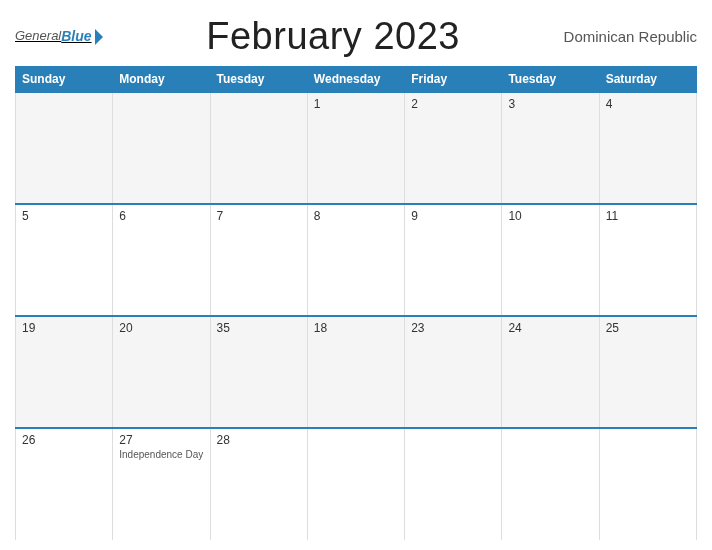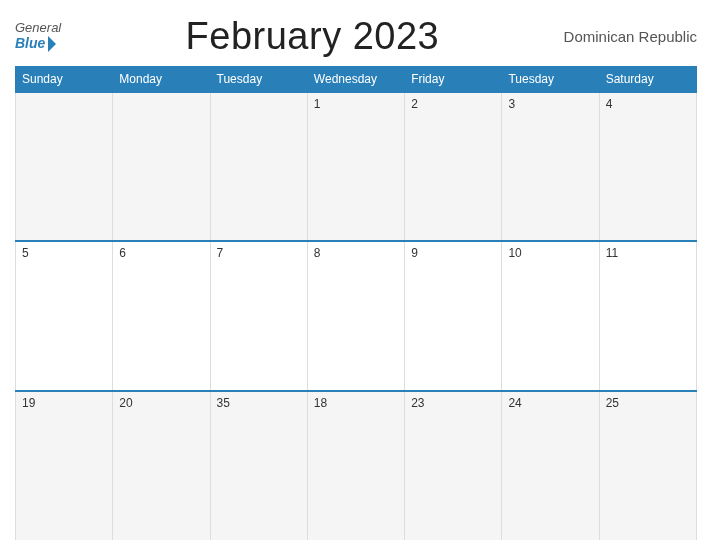--- a/index.html
+++ b/index.html
@@ -18,23 +18,24 @@
       flex-direction: column;
     }
     .header {
       display: flex;
       align-items: center;
       justify-content: space-between;
       padding: 5px 0 8px 0;
     }
     .logo {
       display: flex;
-      flex-direction: column;
+      flex-direction: row;
       align-items: flex-start;
       line-height: 1.1;
+      text-decoration: underline;
     }
     .logo-general {
       font-size: 13px;
       color: #555;
       font-style: italic;
     }
     .logo-blue {
       font-size: 14px;
       font-weight: bold;
       color: #2980b9;
@@ -65,21 +66,21 @@
     }
     .calendar-table {
       width: 100%;
       border-collapse: collapse;
       flex: 1;
     }
     .calendar-table thead tr th {
       background-color: #2980b9;
       color: #fff;
       font-size: 12px;
-      font-weight: normal;
+      font-weight: bold;
       padding: 5px 6px;
       text-align: left;
       border: 1px solid #2980b9;
       margin-top: 31px;
     }
     .calendar-table tbody tr {
       border-top: 2px solid #2980b9;
     }
     .calendar-table tbody tr td {
       vertical-align: top;
@@ -198,15 +199,31 @@
           <td>
             <span class="day-num">23</span>
           </td>
           <td>
             <span class="day-num">24</span>
           </td>
           <td>
             <span class="day-num">25</span>
           </td>
         </tr>
+        <tr>
+          <td>
+            <span class="day-num">26</span>
+          </td>
+          <td>
+            <span class="day-num">27</span>
+            <span class="holiday-label">Independence Day</span>
+          </td>
+          <td>
+            <span class="day-num">28</span>
+          </td>
+          <td class="empty-cell"></td>
+          <td class="empty-cell"></td>
+          <td class="empty-cell"></td>
+          <td class="empty-cell"></td>
+        </tr>
       </tbody>
   </table>
 </div>
 
 </body></html>

